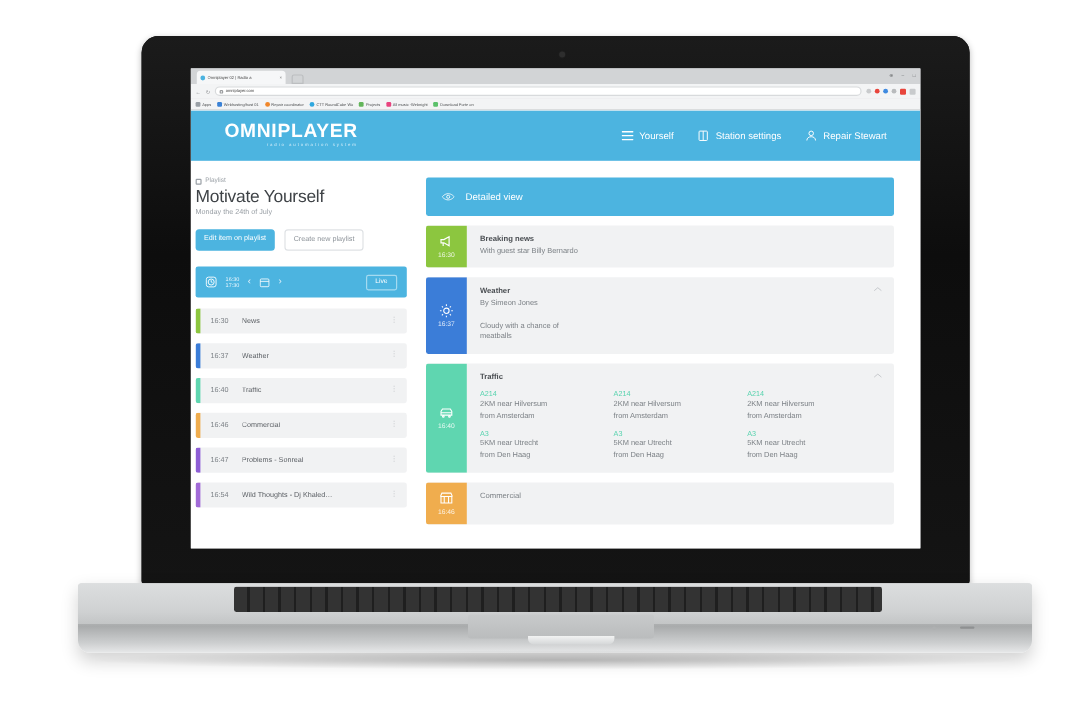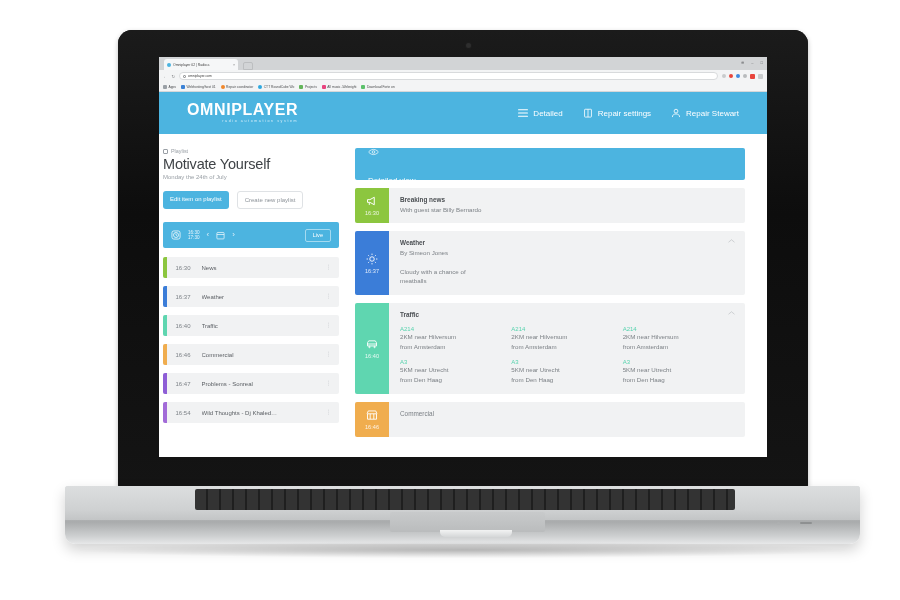--- a/index.html
+++ b/index.html
@@ -151,22 +151,22 @@
   }
   .pl-bar { width: 3.5px; height: 100%; flex: none; }
   .pl-time { font-size: 6px; color: #7d8287; width: 26px; margin-left: 9px; flex: none; }
   .pl-name { font-size: 6px; color: #5c6065; flex: 1; overflow: hidden; white-space: nowrap; }
   .pl-dots { color: #c2c5c8; font-size: 6px; letter-spacing: .5px; margin-right: 7px; line-height: .8; text-align: center; }
 
   
   .right { flex: 1; min-width: 0; }
   .detail-head {
     height: 32px; background: #4cb4e0; border-radius: 2px;
-    display: flex; align-items: flex-start; gap: 20px; padding: 0 13px;
-    color: #fff; font-size: 8px; flex-direction: column;
+    display: flex; align-items: center; gap: 9px; padding: 0 13px;
+    color: #fff; font-size: 8px;
   }
   .eye-ico { width: 11px; height: 8px; flex: none; }
 
   .card { display: flex; background: #f1f2f3; margin-top: 8px; border-radius: 2px; overflow: hidden; }
   .card-tile {
     width: 34px; flex: none; display: flex; flex-direction: column;
     align-items: center; justify-content: center; gap: 3px; padding: 7px 0; color: #fff;
   }
   .tile-ico { width: 12px; height: 12px; }
   .tile-time { font-size: 5.6px; color: rgba(255,255,255,.85); }
@@ -267,30 +267,30 @@
           </div>
           <div class="app-nav">
             <div class="nav-item">
               <svg class="nav-ico-svg" viewBox="0 0 16 16">
                 <g fill="#ffffff">
                     <rect x="0" y="2" width="16" height="1.7" rx=".8"></rect>
                     <rect x="0" y="7.2" width="16" height="1.7" rx=".8"></rect>
                     <rect x="0" y="12.4" width="16" height="1.7" rx=".8"></rect>
                   </g>
               </svg>
-              <span>Detailed</span>
+              <span>Yourself</span>
             </div>
             <div class="nav-item">
               <svg class="nav-ico-svg" viewBox="0 0 16 16">
                 <g fill="none" stroke="#ffffff" stroke-width="1.3">
                     <rect x="2.5" y="2" width="11" height="12.5" rx="1"></rect>
                     <line x1="8" y1="2" x2="8" y2="14.5"></line>
                   </g>
               </svg>
-              <span>Repair settings</span>
+              <span>Station settings</span>
             </div>
             <div class="nav-item">
               <svg class="nav-ico-svg" viewBox="0 0 16 16">
                 <g fill="none" stroke="#ffffff" stroke-width="1.3">
                     <circle cx="8" cy="5" r="3"></circle>
                     <path d="M2.2 14.5c0-3.3 2.6-5 5.8-5s5.8 1.7 5.8 5"></path>
                   </g>
               </svg>
               <span>Repair Stewart</span>
             </div>

